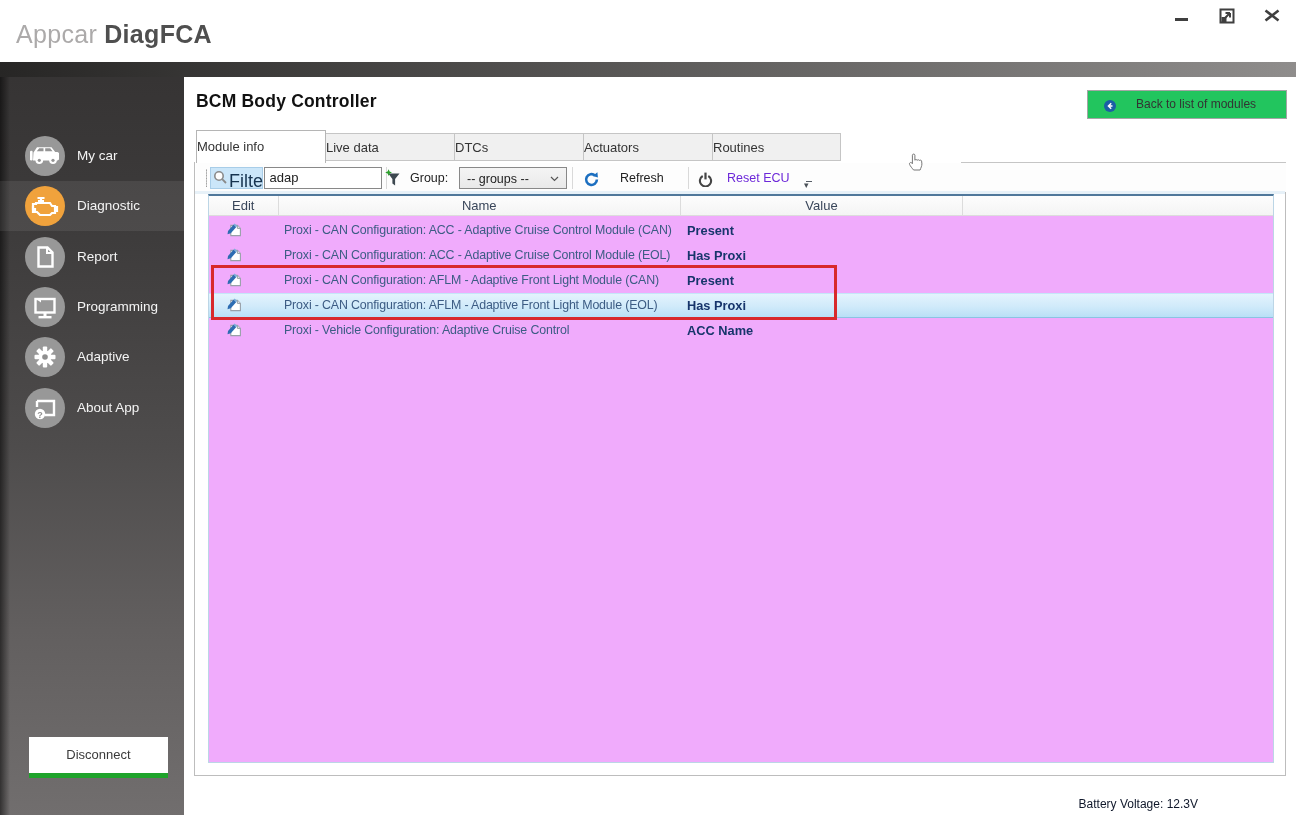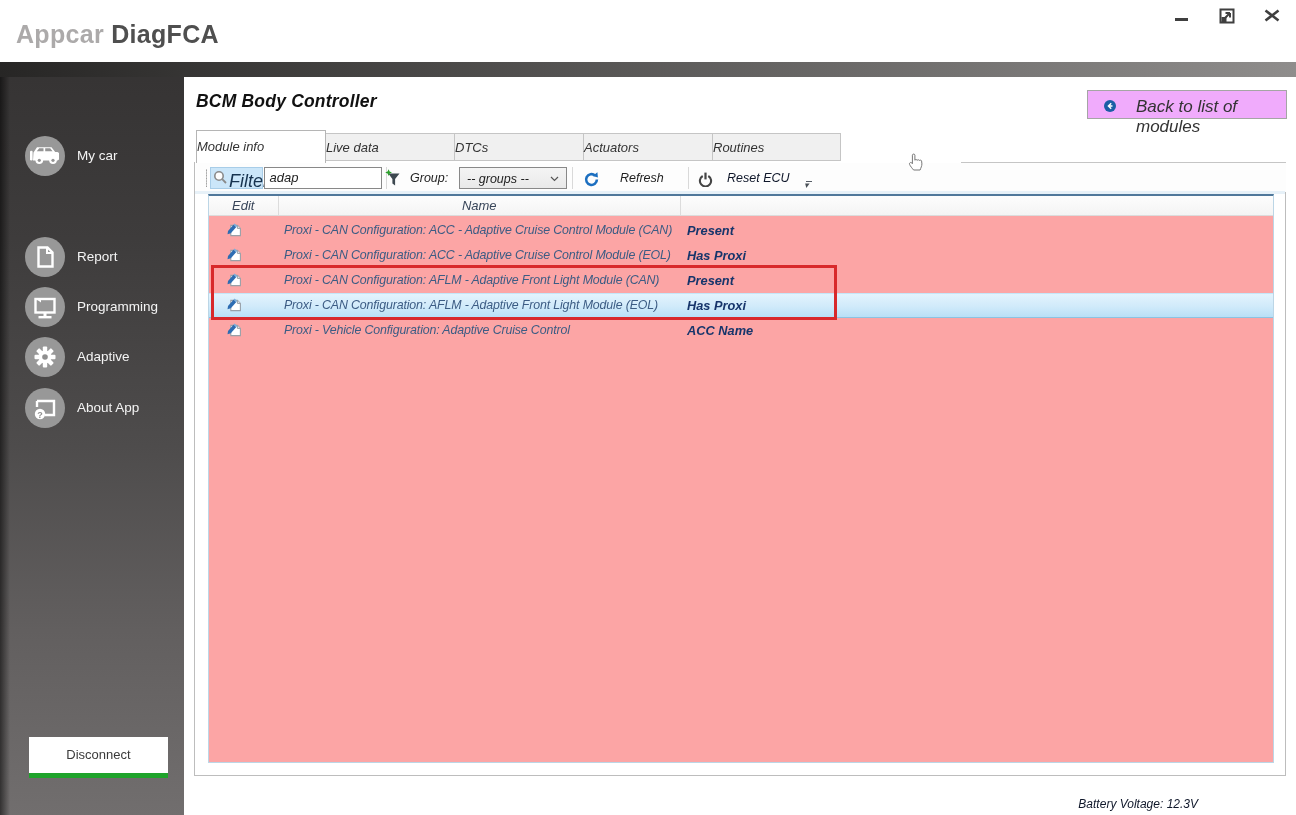--- a/index.html
+++ b/index.html
@@ -3,21 +3,21 @@
 <meta charset="utf-8">
 <style>
 * { margin:0; padding:0; box-sizing:border-box; }
 html,body { width:1296px; height:815px; overflow:hidden; background:#fff;
   font-family:"Liberation Sans", sans-serif; }
 .abs { position:absolute; }
 #stage { position:relative; width:1296px; height:815px; background:#fff; }
 
 
 #titlebar { left:0; top:0; width:1296px; height:62px; background:#fff; }
-#logo { left:16px; top:20px; font-size:25px; font-weight:bold; letter-spacing:0.3px; color:#acaaaa; }
+#logo { left:16px; top:20px; font-size:25px; font-weight:normal; letter-spacing:0.3px; color:#acaaaa; }
 #logo b { color:#4f4f4f; }
 
 
 #strip { left:0; top:62px; width:1296px; height:15px;
   background:linear-gradient(to right,#272625,#8f8d8c); }
 
 
 #sidebar { left:0; top:77px; width:184px; height:738px;
   background:linear-gradient(to bottom,#363434 0%,#3e3c3c 22%,#4e4c4c 50%,#625f5f 75%,#716e6e 100%); }
 #sidebar .edge { left:0; top:0; width:10px; height:738px;
@@ -26,24 +26,24 @@
 .mitem.hl { background:rgba(255,255,255,.08); }
 .mcirc { left:25px; top:5px; width:40px; height:40px; border-radius:50%;
   background:#989898; }
 .mcirc.orange { background:#f0a23c; }
 .mtext { left:77px; top:0; height:50px; line-height:50px; color:#f4f4f4; font-size:13.5px; }
 #disconnect { left:29px; top:660px; width:139px; height:41px; background:#fff;
   border-bottom:5px solid #1fa32b; text-align:center; font-size:13px; color:#3a3a3a;
   line-height:36px; }
 
 
-#main { left:184px; top:77px; width:1028px; height:738px; background:#fff;font-style:italic; }
+#main { left:184px; top:77px; width:1028px; height:738px; background:#fff; }
 #h1 { left:12px; top:14px; font-size:17.5px; font-weight:bold; color:#111; letter-spacing:.2px; }
 #backbtn { left:903px; top:13px; width:200px; height:29px; border:1px solid #a5a5a5;
-  background:#f0abfc; font-size:17px; color:#333; }
+  background:#22c55e; font-size:12px; color:#333; }
 #backbtn span { position:absolute; left:48px; top:6px; }
 
 
 .tab { top:56px; height:28px; border:1px solid #c5c5c5; border-left:none;
   background:#f0f0f0; text-align:left; font-size:13px; color:#333; line-height:27px; }
 .tab.active { background:#fff; border:1px solid #b5b5b5; border-bottom:none; top:53px; height:33px; line-height:31px; z-index:3; }
 .tab.blue { background:#d3eaf8;margin-top:41px; }
 
 
 #panel { left:10px; top:85px; width:1092px; height:614px; border:1px solid #bdbdbd;
@@ -58,25 +58,25 @@
   border:1px solid #a8cde8; }
 #filterlbl { left:33px; top:8px; font-size:18px; color:#17334f; }
 #filterinput { left:67.5px; top:4px; width:118px; height:22px; border:1px solid #888;
   background:#fff; font-size:13px; color:#222; padding-left:5px; line-height:20px; }
 .vsep { top:4px; width:1px; height:22px; background:#d9d9d9; }
 #grouplbl { left:214px; top:8px; font-size:12.5px; color:#222; }
 #combo { left:263px; top:4px; width:108px; height:22px; border:1px solid #888;
   background:linear-gradient(to bottom,#f4f4f4,#e9e9e9); font-size:12.5px; color:#222;padding-left:48px; }
 #combo span { position:absolute; left:7px; top:4px; }
 #refreshtxt { left:424px; top:8px; font-size:12.5px; color:#222; }
-#resettxt { left:531px; top:8px; font-size:12.5px; color:#0f172a; }
+#resettxt { left:531px; top:8px; font-size:12.5px; color:#6d28d9; }
 
 
 #grid { left:13px; top:32px; width:1066px; height:569px;
-  border:1px solid #bcd6e6; border-top:2px solid #50789b; background:#fca5a5; }
+  border:1px solid #bcd6e6; border-top:2px solid #50789b; background:#f0abfc; }
 #ghead { left:0; top:0; width:1064px; height:20px;
   background:linear-gradient(to bottom,#fdfdfd,#f4f4f4); border-bottom:1px solid #dcdcdc; }
 .gcol { top:0; height:20px; border-right:1px solid #dcdcdc; text-align:center;
   font-size:13px; color:#39465a; line-height:20px; }
 .grow { left:0; width:1064px; height:25.2px; }
 .grow.sel { background:linear-gradient(to bottom,#e3f3fd 0%,#d0eafa 55%,#b9e0f6 100%);
   border-top:1px solid #c5e6f8; border-bottom:1px solid #8cc3e2; }
 .gname { position:absolute; left:75px; top:50%; transform:translateY(-50%);
   font-size:12.4px; letter-spacing:-0.15px; color:#3c5c84; white-space:nowrap; }
 .gval { position:absolute; left:478px; top:50%; transform:translateY(-50%);
@@ -114,20 +114,31 @@
         </g>
         <g fill="#949494">
           <path d="M11.8 15.3 l2.4 -3.1 h4.3 v3.1 z M20.2 12.2 h5 l2.4 3.1 h-7.4 z"></path>
         </g>
         <circle cx="14.3" cy="24.3" r="3.8" fill="#fff"></circle>
         <circle cx="14.3" cy="24.3" r="1.6" fill="#949494"></circle>
         <circle cx="28" cy="24.3" r="3.8" fill="#fff"></circle>
         <circle cx="28" cy="24.3" r="1.6" fill="#949494"></circle>
       </svg></div>
       <div class="mtext abs">My car</div>
+    </div>
+    <div class="mitem hl abs" style="top:104px">
+      <div class="mcirc orange abs"><svg width="40" height="40" viewBox="0 0 40 40">
+        <g stroke="#fff" stroke-width="2.2" fill="none">
+          <path d="M13 15 h6 M16 15 v-3 M12.5 12 h7"></path>
+          <path d="M11 17 h14 l2 3 h3 v7 h-3 l-2 2 h-10 l-3 -3 h-2 v-3 h-2 v-5 h3 z"></path>
+          <path d="M8 20 v7"></path>
+          <path d="M29 21 h3 v5"></path>
+        </g>
+      </svg></div>
+      <div class="mtext abs">Diagnostic</div>
     </div>
     <div class="mitem abs" style="top:155px">
       <div class="mcirc abs"><svg width="40" height="40" viewBox="0 0 40 40">
         <path d="M13.5 10.5 h9 l5 5 v14 h-14 z" fill="none" stroke="#fff" stroke-width="2.4"></path>
         <path d="M22 10.5 v5.5 h5.5" fill="none" stroke="#fff" stroke-width="2"></path>
       </svg></div>
       <div class="mtext abs">Report</div>
     </div>
     <div class="mitem abs" style="top:205px">
       <div class="mcirc abs"><svg width="40" height="40" viewBox="0 0 40 40">
@@ -217,20 +228,21 @@
         <div id="resettxt" class="abs">Reset ECU</div>
         <div class="abs" style="left:608px;top:17px;color:#4a5158;font-size:9px">▾</div>
         <div class="abs" style="left:610px;top:18px;width:5.5px;height:1.3px;background:#565d66"></div>
       </div>
       <div class="abs" style="left:0;top:29px;width:1090px;height:2.6px;background:#e7f1f8"></div>
 
       <div id="grid" class="abs">
         <div id="ghead" class="abs">
           <div class="gcol abs" style="left:0;width:69.5px">Edit</div>
           <div class="gcol abs" style="left:69.5px;width:402.5px">Name</div>
+          <div class="gcol abs" style="left:472px;width:282px">Value</div>
         </div>
         <div class="grow abs" style="top:21px">
           <svg class="gicon" width="16" height="16" viewBox="0 0 16 16">
               <path d="M4.8 3.4 h6.6 l3 3 v7.2 h-9.6 z" fill="#fff" stroke="#98a0a8" stroke-width="1.1"></path>
               <path d="M11.4 3.4 v3 h3" fill="#e8eaed" stroke="#98a0a8" stroke-width="1"></path>
               <path d="M2 9 L7.5 2.7 l2.8 2.4 -5.5 6.2 -3.3 .9 z" fill="#2d6cb2"></path>
               <path d="M7.5 2.7 l1 -1.2 2.8 2.4 -1 1.2 z" fill="#79aedd"></path>
             </svg>
           <div class="gname">Proxi - CAN Configuration: ACC - Adaptive Cruise Control Module (CAN)</div>
           <div class="gval">Present</div>

